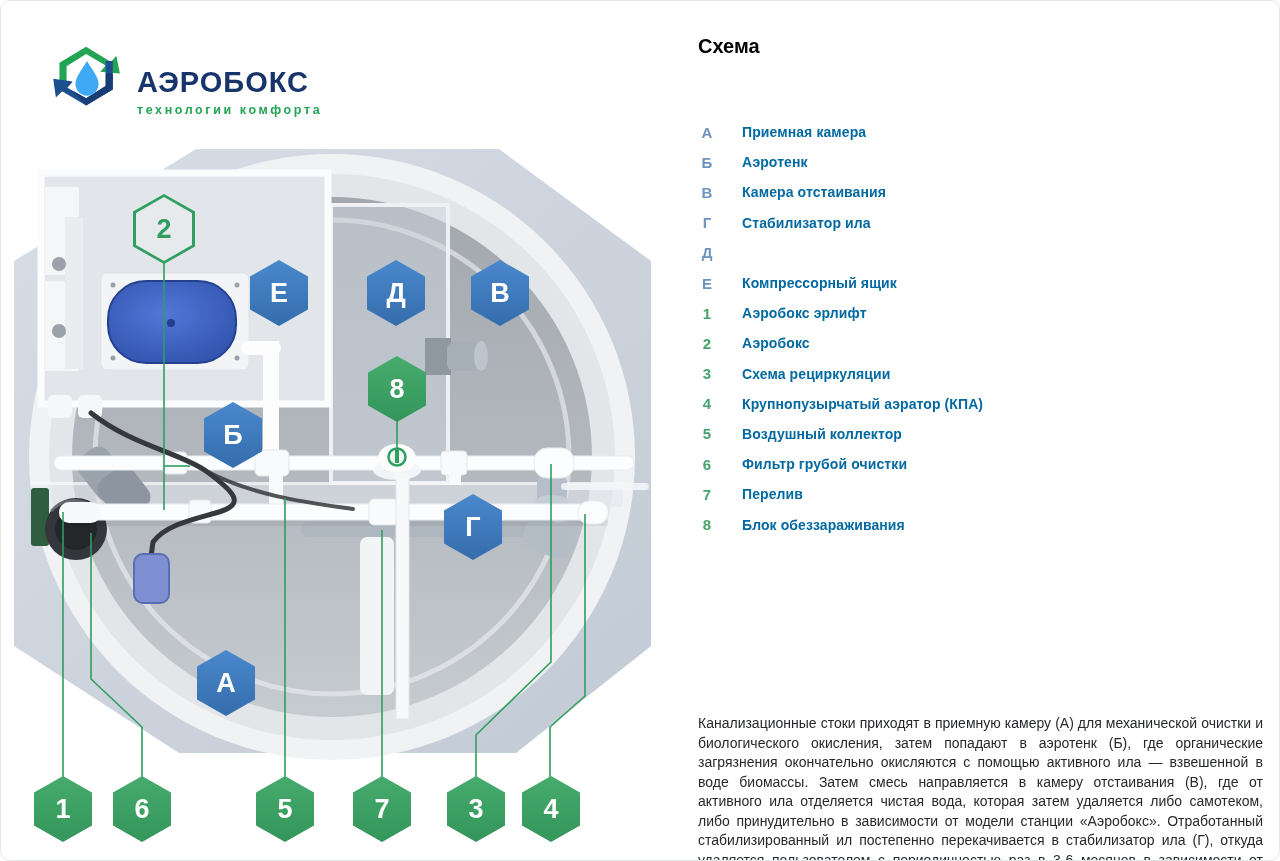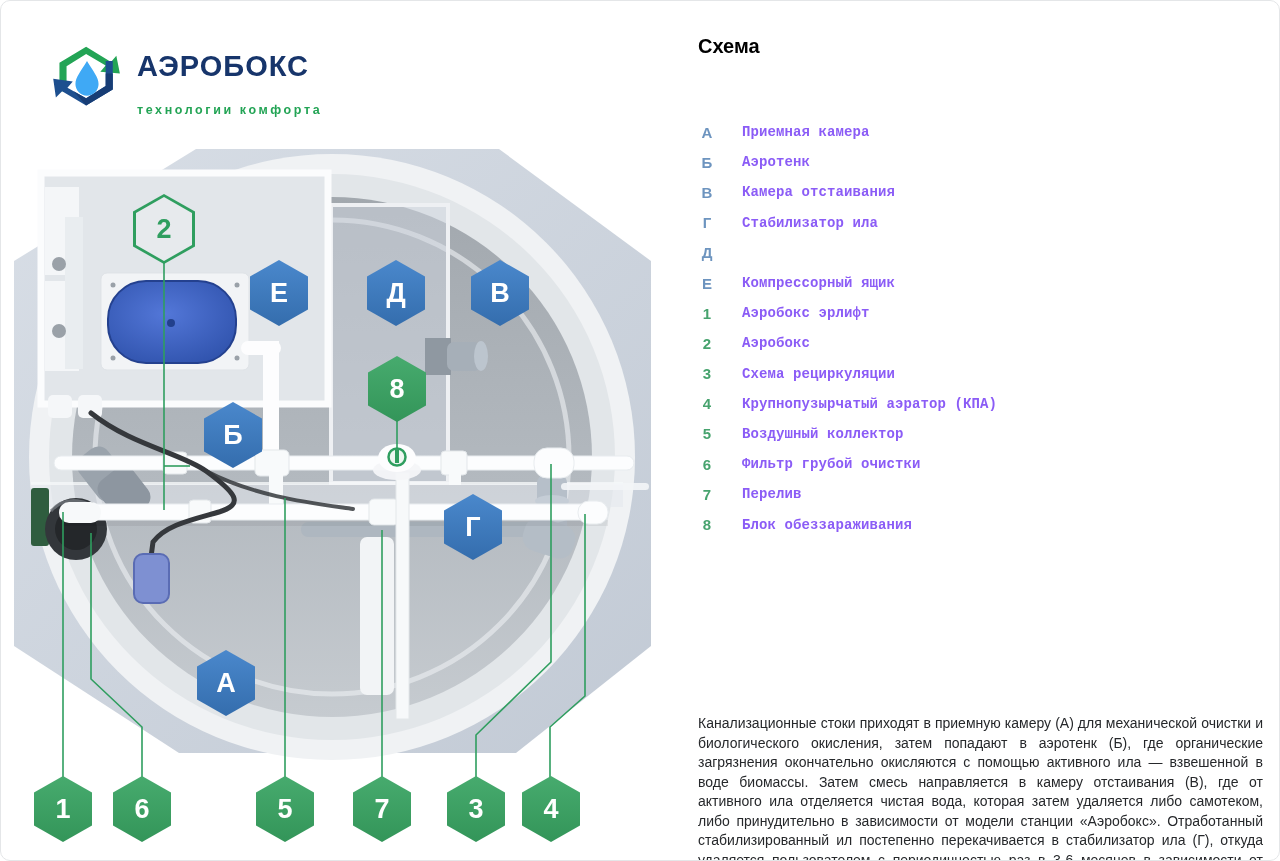--- a/index.html
+++ b/index.html
@@ -7,21 +7,21 @@
   .page {
     position:relative; width:1280px; height:861px; background:#ffffff;
     border:1px solid #e4e6e8; border-radius:10px; overflow:hidden; box-sizing:border-box;
   }
 
   
   .brand { position:absolute; left:46px; top:36px; display:flex; align-items:flex-end; }
   .brand-icon { width:80px; height:80px; }
   .brand-text { margin-left:10px; }
   .brand-name { font-size:29px; font-weight:800; color:#17356b; letter-spacing:1px; line-height:1; }
-  .brand-tagline { font-size:12.5px; font-weight:700; color:#23a455; letter-spacing:2.6px; margin-top:22px; }
+  .brand-tagline { font-size:12.5px; font-weight:700; color:#23a455; letter-spacing:2.6px; margin-top:6px; }
 
   
   .diagram { position:absolute; left:0; top:0; width:665px; height:861px; }
   .diagram svg { position:absolute; left:0; top:0; }
 
   .hex {
     position:absolute; display:flex; align-items:center; justify-content:center;
     clip-path:polygon(50% 0,100% 25%,100% 75%,50% 100%,0 75%,0 25%);
     font-weight:700; color:#ffffff; font-size:27px; line-height:1;
   }
@@ -40,21 +40,21 @@
   }
 
   
   .right-col { position:absolute; left:697px; top:0; width:566px; }
   .scheme-title { position:absolute; left:0; top:34px; font-size:20px; font-weight:800; color:#000000; }
   .legend { position:absolute; left:0; top:116px; width:566px; }
   .legend-row { display:flex; align-items:center; height:30.2px; }
   .lkey { width:18px; text-align:center; font-size:15px; font-weight:700; flex:0 0 auto; }
   .lkey.letter { color:#6d94bf; }
   .lkey.number { color:#47a36e; }
-  .llabel { margin-left:26px; font-size:14px; font-weight:700; color:#8b5cf6; letter-spacing:0.1px;font-family:Liberation Mono, monospace; }
+  .llabel { margin-left:26px; font-size:14px; font-weight:700; color:#0369a1; letter-spacing:0.1px; }
   .description {
     position:absolute; left:0; top:684px; width:565px;
     font-size:14px; line-height:19.5px; color:#26282b; text-align:justify;margin-top:29px;
   }
 </style>
 </head>
 <body>
 
 <div class="page">
 

